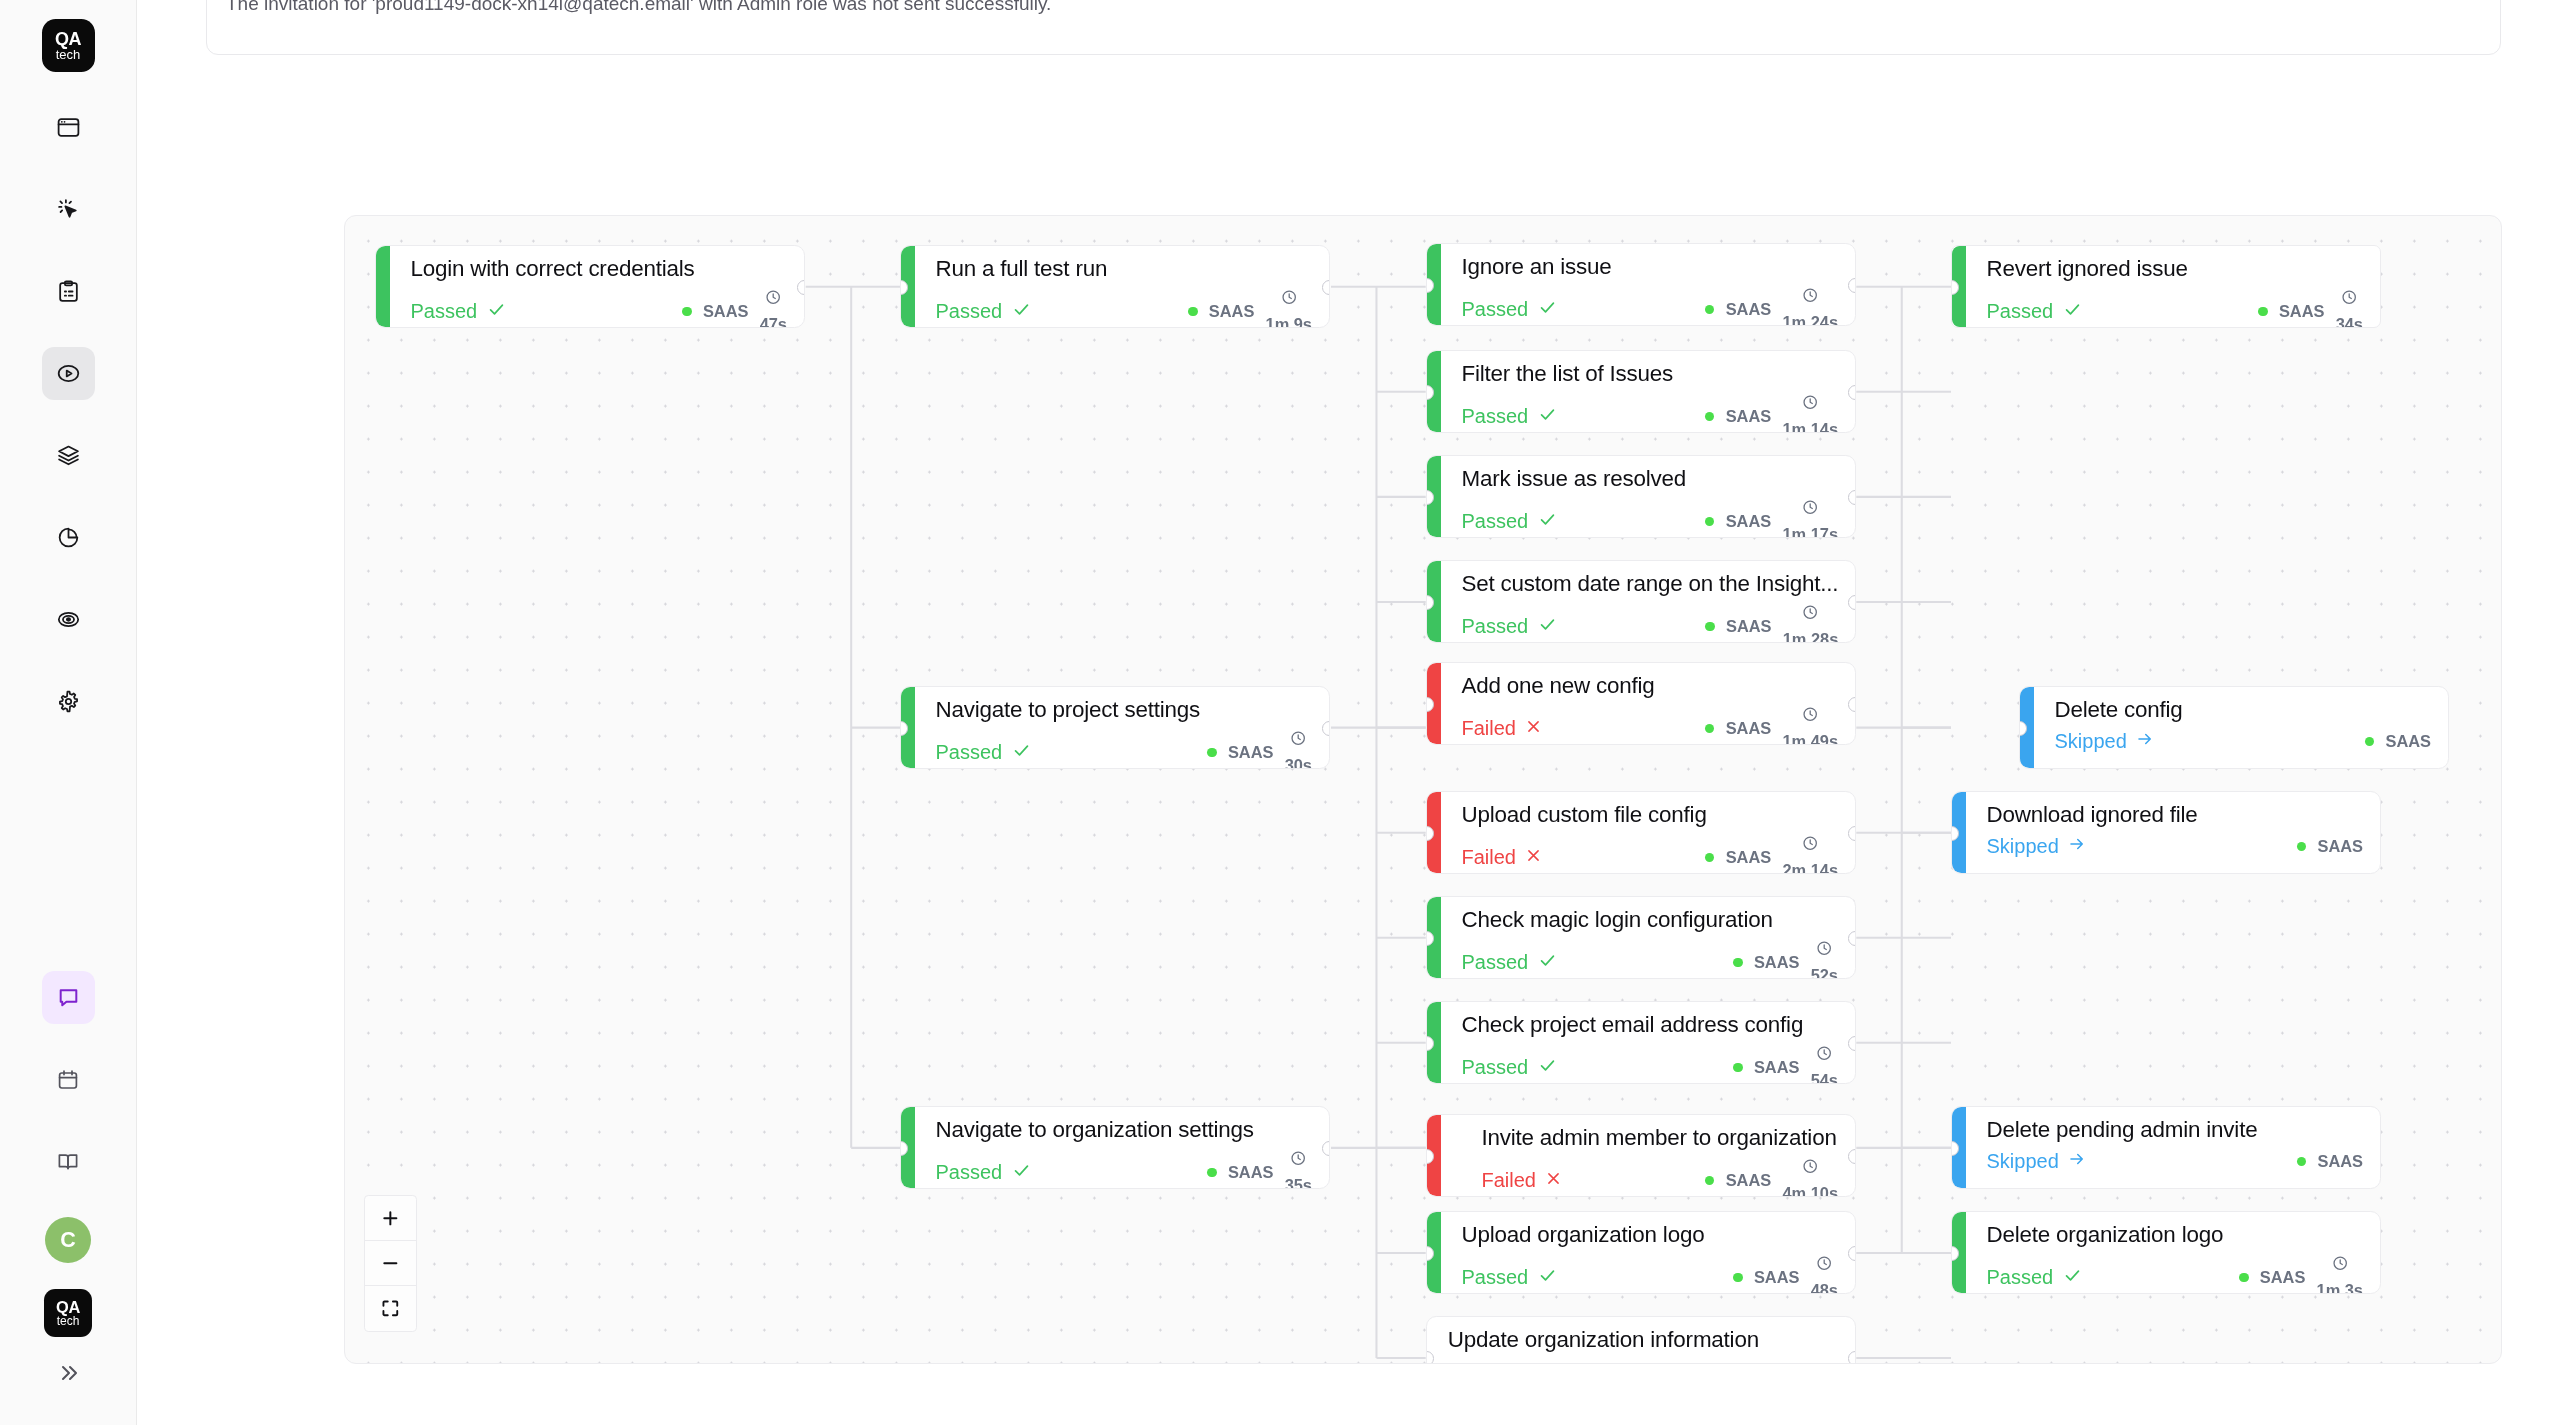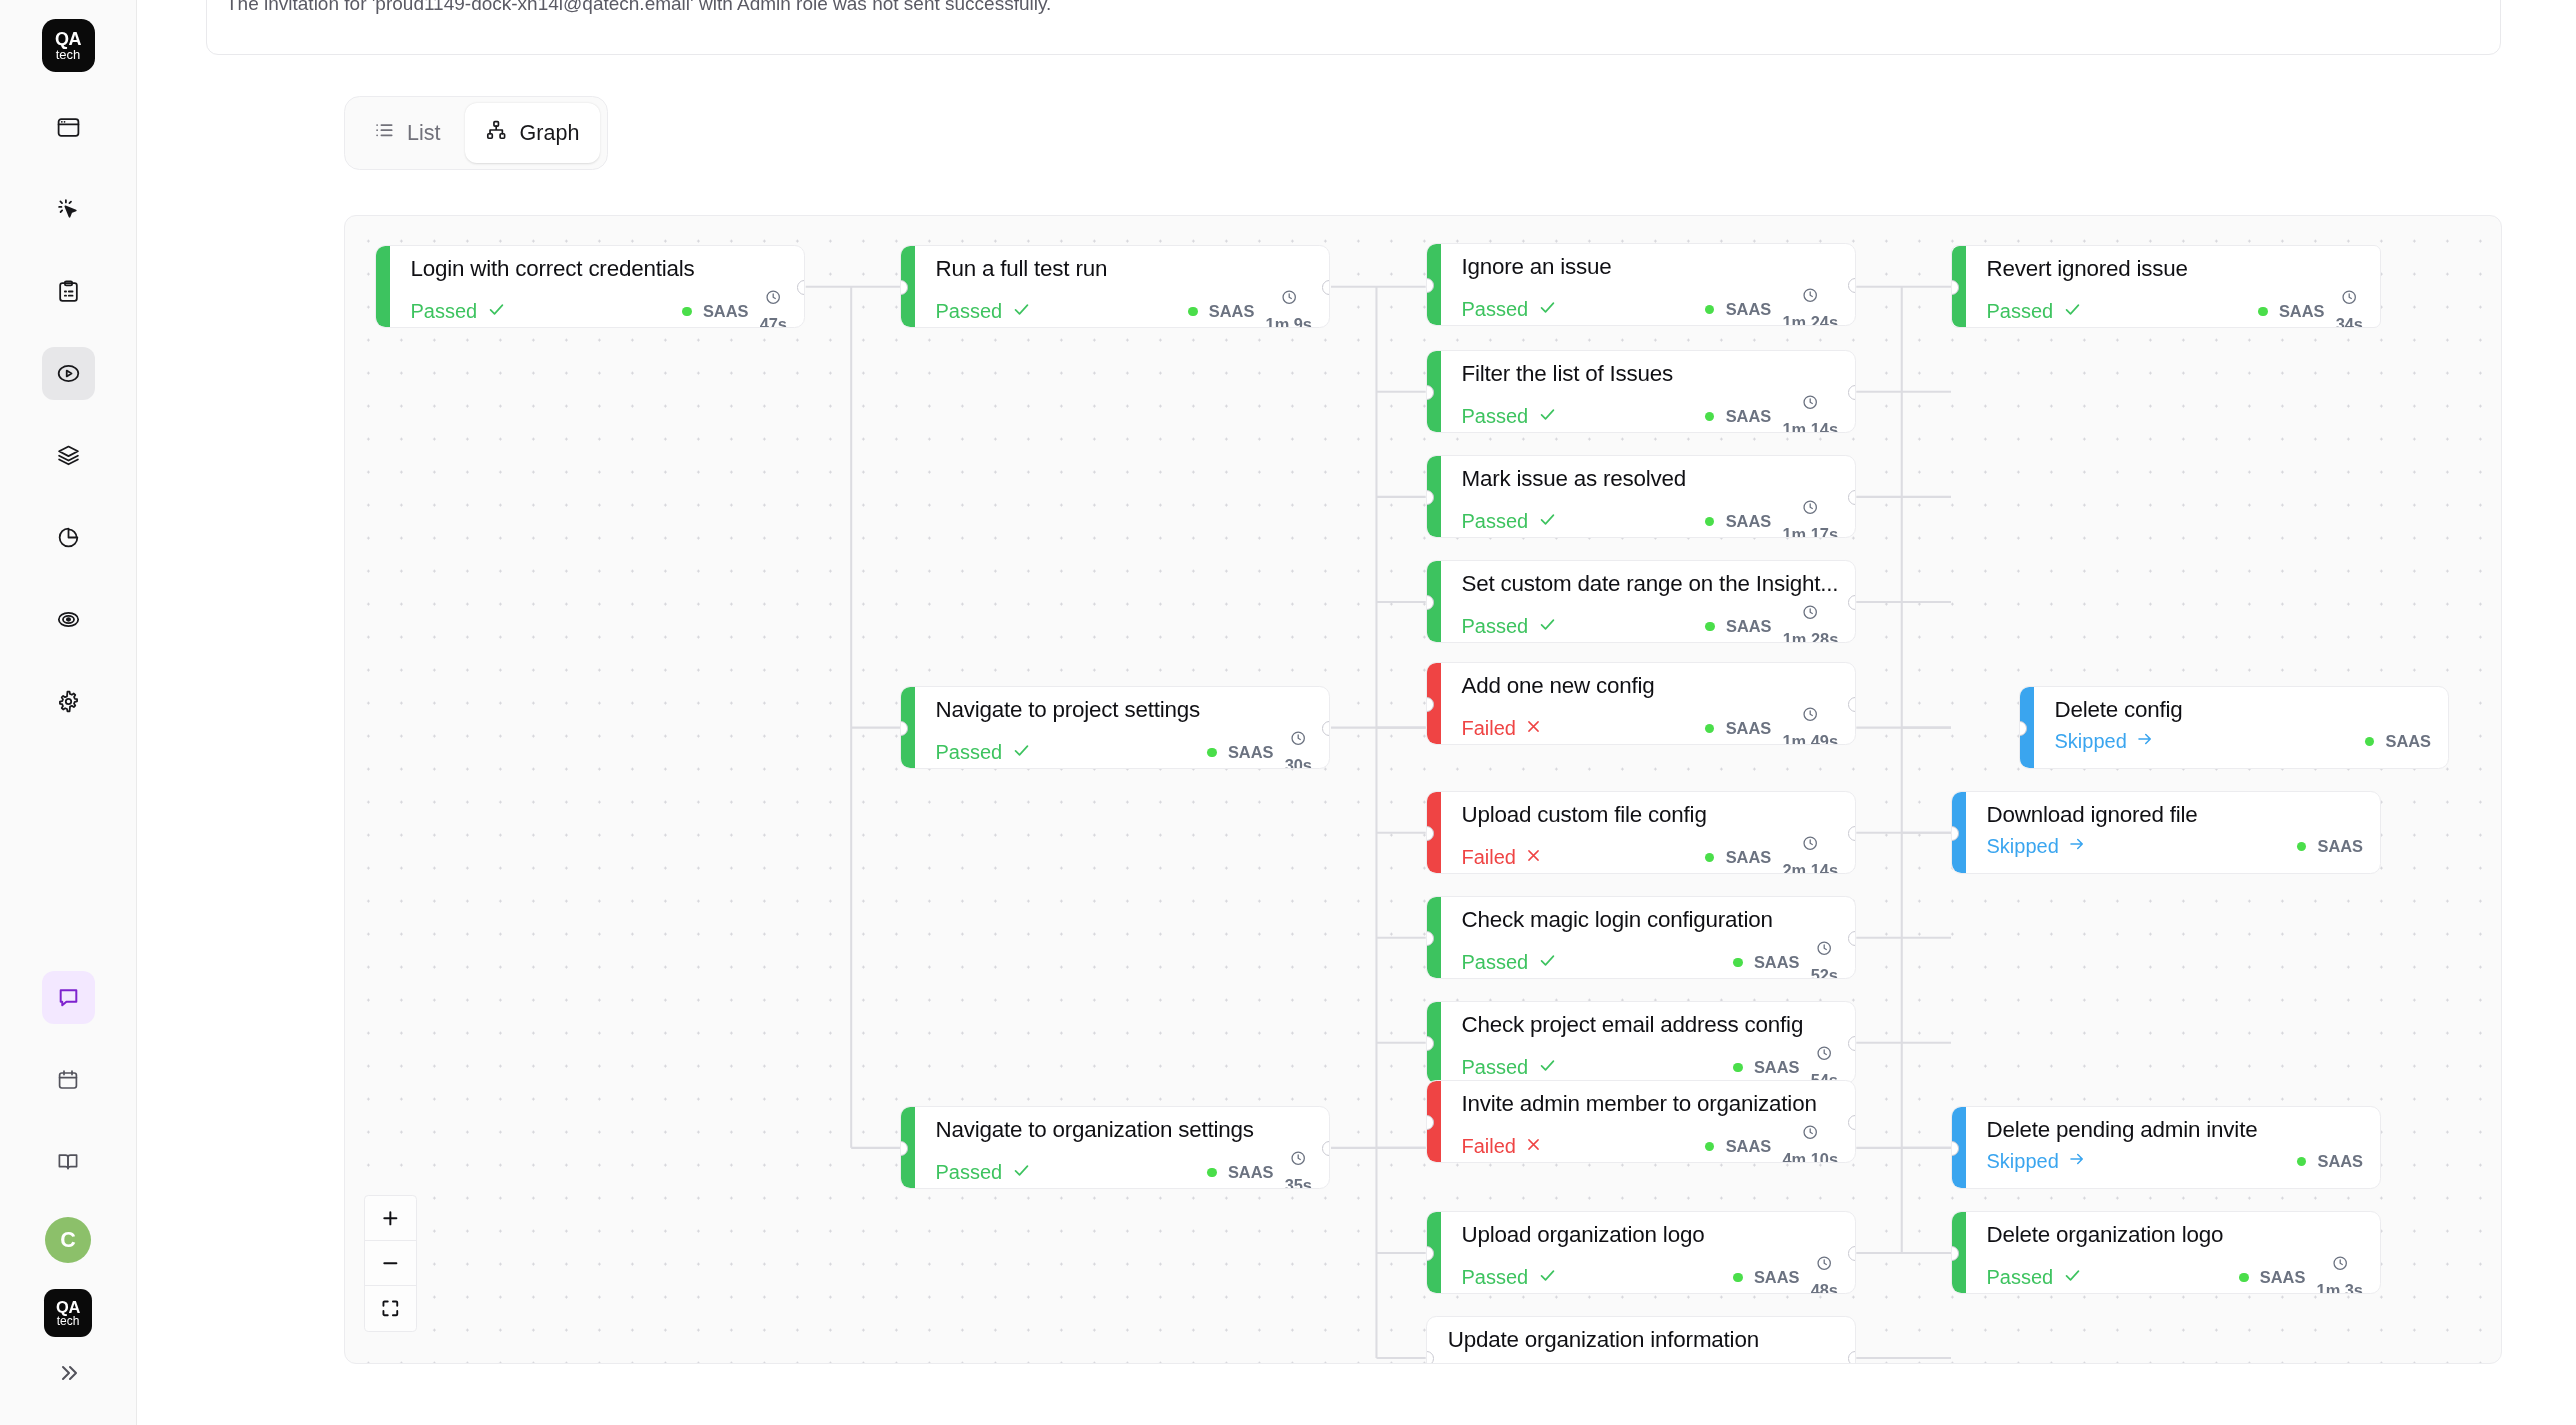--- a/index.html
+++ b/index.html
@@ -287,41 +287,20 @@
     </svg>
   </div>
 </div>
 
 <div id="main">
 
   <div id="banner">
     <div id="banner-text">The invitation for 'proud1149-dock-xh14l@qatech.email' with Admin role was not sent successfully.</div>
   </div>
 
-  <div id="view-toggle">
-    <button class="toggle-btn">
-      <span>
-        <svg width="22.4" height="22.4" viewBox="0 0 24 24" fill="none" stroke="currentColor" stroke-width="1.9" stroke-linecap="round">
-          <path d="M9 6.5h11M9 12h11M9 17.5h11M4.4 6.5h.02M4.4 12h.02M4.4 17.5h.02"></path>
-        </svg>
-      </span>
-      <span>List</span>
-    </button>
-    <button class="toggle-btn active">
-      <span>
-        <svg width="22.4" height="22.4" viewBox="0 0 24 24" fill="none" stroke="currentColor" stroke-width="1.8" stroke-linecap="round" stroke-linejoin="round">
-          <rect x="9.6" y="2.8" width="4.8" height="4.8" rx="1"></rect>
-          <rect x="3" y="15.8" width="4.8" height="4.8" rx="1"></rect>
-          <rect x="16.2" y="15.8" width="4.8" height="4.8" rx="1"></rect>
-          <path d="M12 7.6v4.2M5.4 15.8v-4h13.2v4"></path>
-        </svg>
-      </span>
-      <span>Graph</span>
-    </button>
-  </div>
 
   <div id="graph-card">
     <div id="dots"></div>
     <svg id="edges" width="2158" height="1149" viewBox="0 0 2506 1334">
         <path d="M535 82 L645 82" stroke="#dcdce1" stroke-width="2.4" fill="none"></path>
         <path d="M587.8 594 L645 594" stroke="#dcdce1" stroke-width="2.4" fill="none"></path>
         <path d="M587.8 1082 L645 1082" stroke="#dcdce1" stroke-width="2.4" fill="none"></path>
         <path d="M587.8 82 L587.8 1082" stroke="#dcdce1" stroke-width="2.4" fill="none"></path>
         <path d="M1145 82 L1255 82" stroke="#dcdce1" stroke-width="2.4" fill="none"></path>
         <path d="M1197.8 204 L1255 204" stroke="#dcdce1" stroke-width="2.4" fill="none"></path>
@@ -671,21 +650,21 @@
                       <path d="M12 7.2V12l3.1 1.9"></path>
                     </svg></span>
                   <span>54s</span>
                 </span>
               </span>
             </div>
           </div>
           <span class="handle in"></span>
           <span class="handle out"></span>
         </div>
-        <div class="node" style="left: 1081px; top: 864px;">
+        <div class="node" style="left: 1081px; top: 898px; gap: 20px;">
           <div class="node-bar failed"></div>
           <div class="node-body">
             <div class="node-title">Invite admin member to organization</div>
             <div class="node-meta">
               <span class="status failed">
                 <span>Failed</span>
                 <span><svg width="17" height="17" viewBox="0 0 24 24" fill="none" stroke="currentColor" stroke-width="2.1" stroke-linecap="round">
                     <path d="M5.5 5.5l13 13M18.5 5.5l-13 13"></path>
                   </svg></span>
               </span>

